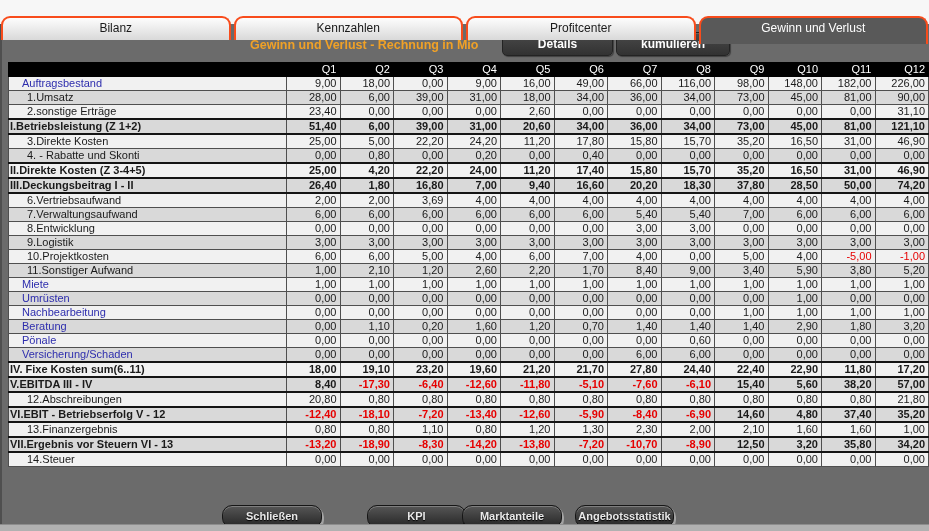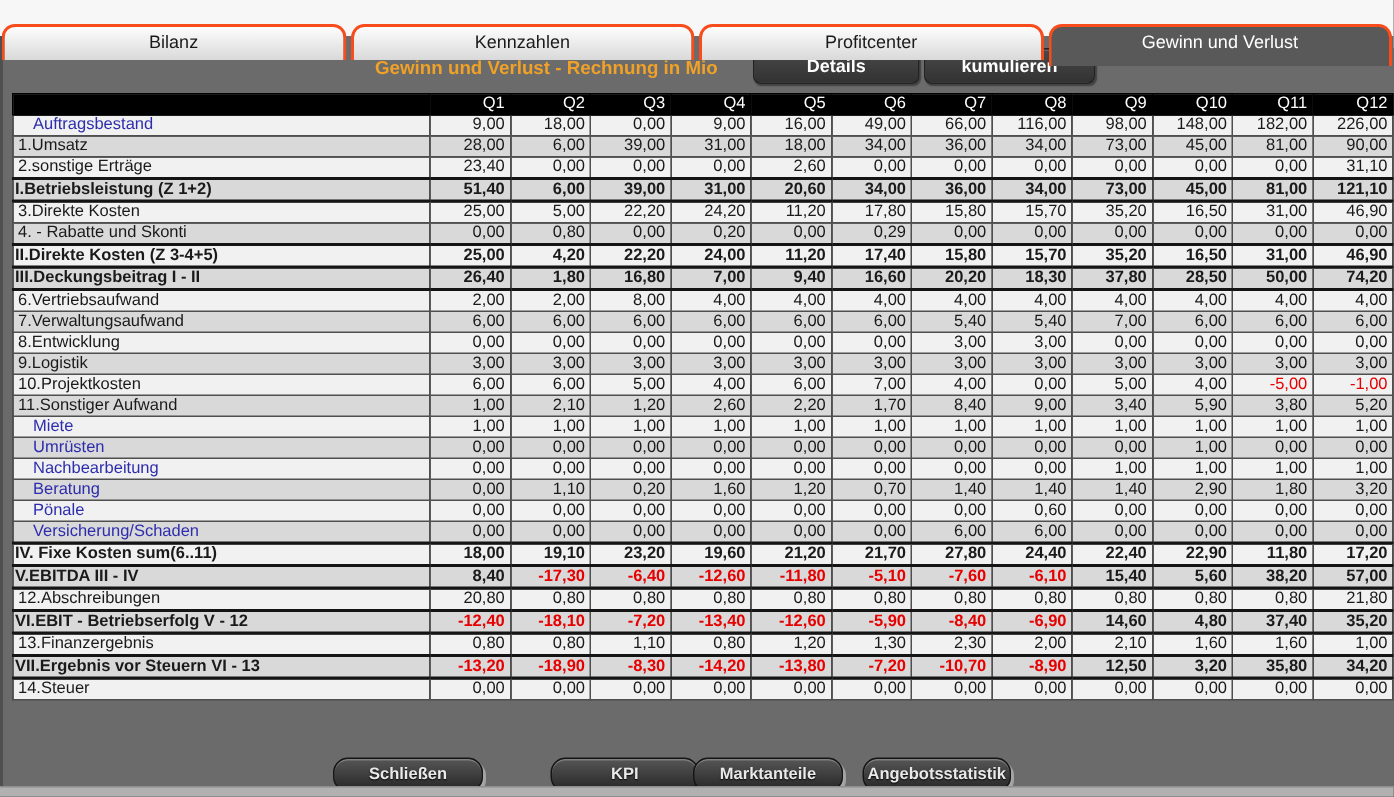--- a/index.html
+++ b/index.html
@@ -56,21 +56,21 @@
   }
   td{
     font-size:11px;height:13px;line-height:13px;
     border:1px solid #4f4f4f;white-space:nowrap;overflow:hidden;
     color:#1a1a1a;padding:0;
   }
   tbody tr:nth-child(odd){background:#f1f1f1;}
   tbody tr:nth-child(even){background:#d9d9d9;}
   tr.section td{font-weight:bold;border-top:2px solid #141414;border-bottom:2px solid #141414;}
   td.num{text-align:right;padding-right:3px;}
-  td.label{padding-left:3px;}
+  td.label{padding-left:18px;}
   td.label.section{padding-left:1px;}
   td.label.link,td.label.sub{color:#2d2dad;padding-left:13px;cursor:pointer;}
   td.num.neg{color:#e60000;text-align:right;}
   
   .fbtn{
     position:absolute;top:505px;height:23px;box-sizing:border-box;
     background:linear-gradient(#565656,#262626);
     border:1px solid #161616;border-radius:10px;
     color:#e9e9e9;font-weight:bold;font-size:11px;text-align:center;line-height:21px;
     text-shadow:0 1px 1px #000;
@@ -216,21 +216,21 @@
           <td class="num">31,00</td>
           <td class="num">46,90</td>
         </tr>
         <tr class="">
           <td class="label item">4. - Rabatte und Skonti</td>
           <td class="num">0,00</td>
           <td class="num">0,80</td>
           <td class="num">0,00</td>
           <td class="num">0,20</td>
           <td class="num">0,00</td>
-          <td class="num">0,29</td>
+          <td class="num">0,40</td>
           <td class="num">0,00</td>
           <td class="num">0,00</td>
           <td class="num">0,00</td>
           <td class="num">0,00</td>
           <td class="num">0,00</td>
           <td class="num">0,00</td>
         </tr>
         <tr class="section">
           <td class="label section">II.Direkte Kosten (Z 3-4+5)</td>
           <td class="num">25,00</td>
@@ -258,21 +258,21 @@
           <td class="num">18,30</td>
           <td class="num">37,80</td>
           <td class="num">28,50</td>
           <td class="num">50,00</td>
           <td class="num">74,20</td>
         </tr>
         <tr class="">
           <td class="label item">6.Vertriebsaufwand</td>
           <td class="num">2,00</td>
           <td class="num">2,00</td>
-          <td class="num">8,00</td>
+          <td class="num">3,69</td>
           <td class="num">4,00</td>
           <td class="num">4,00</td>
           <td class="num">4,00</td>
           <td class="num">4,00</td>
           <td class="num">4,00</td>
           <td class="num">4,00</td>
           <td class="num">4,00</td>
           <td class="num">4,00</td>
           <td class="num">4,00</td>
         </tr>

